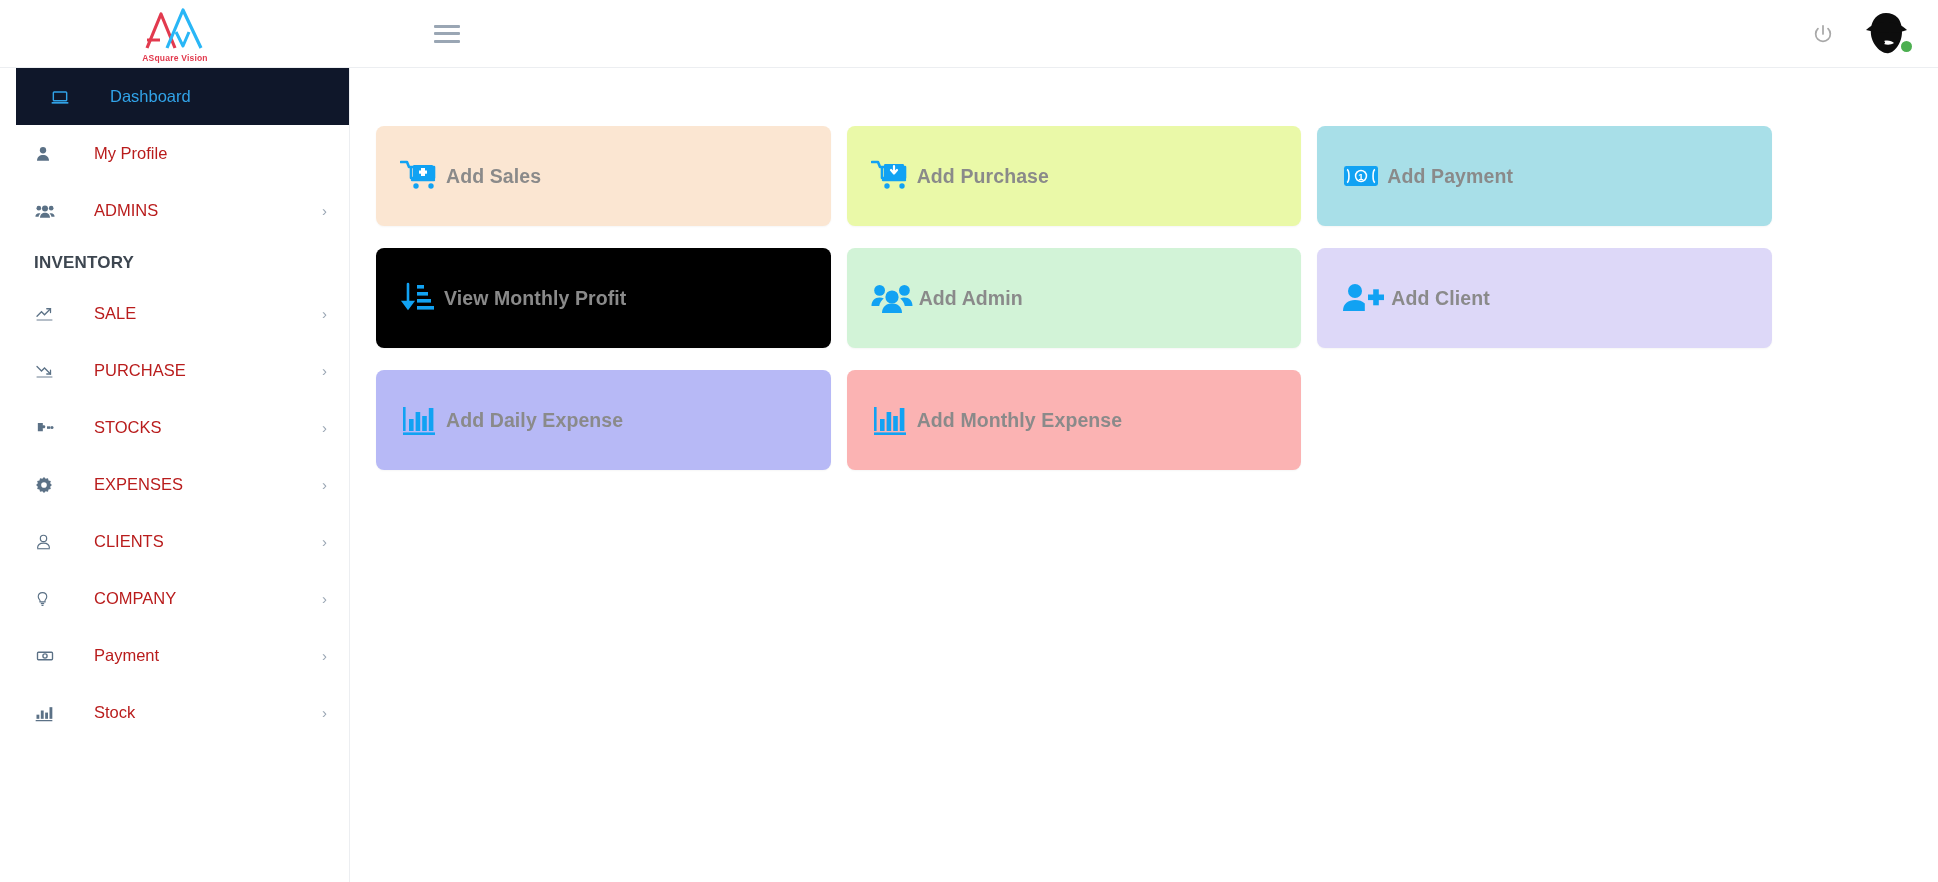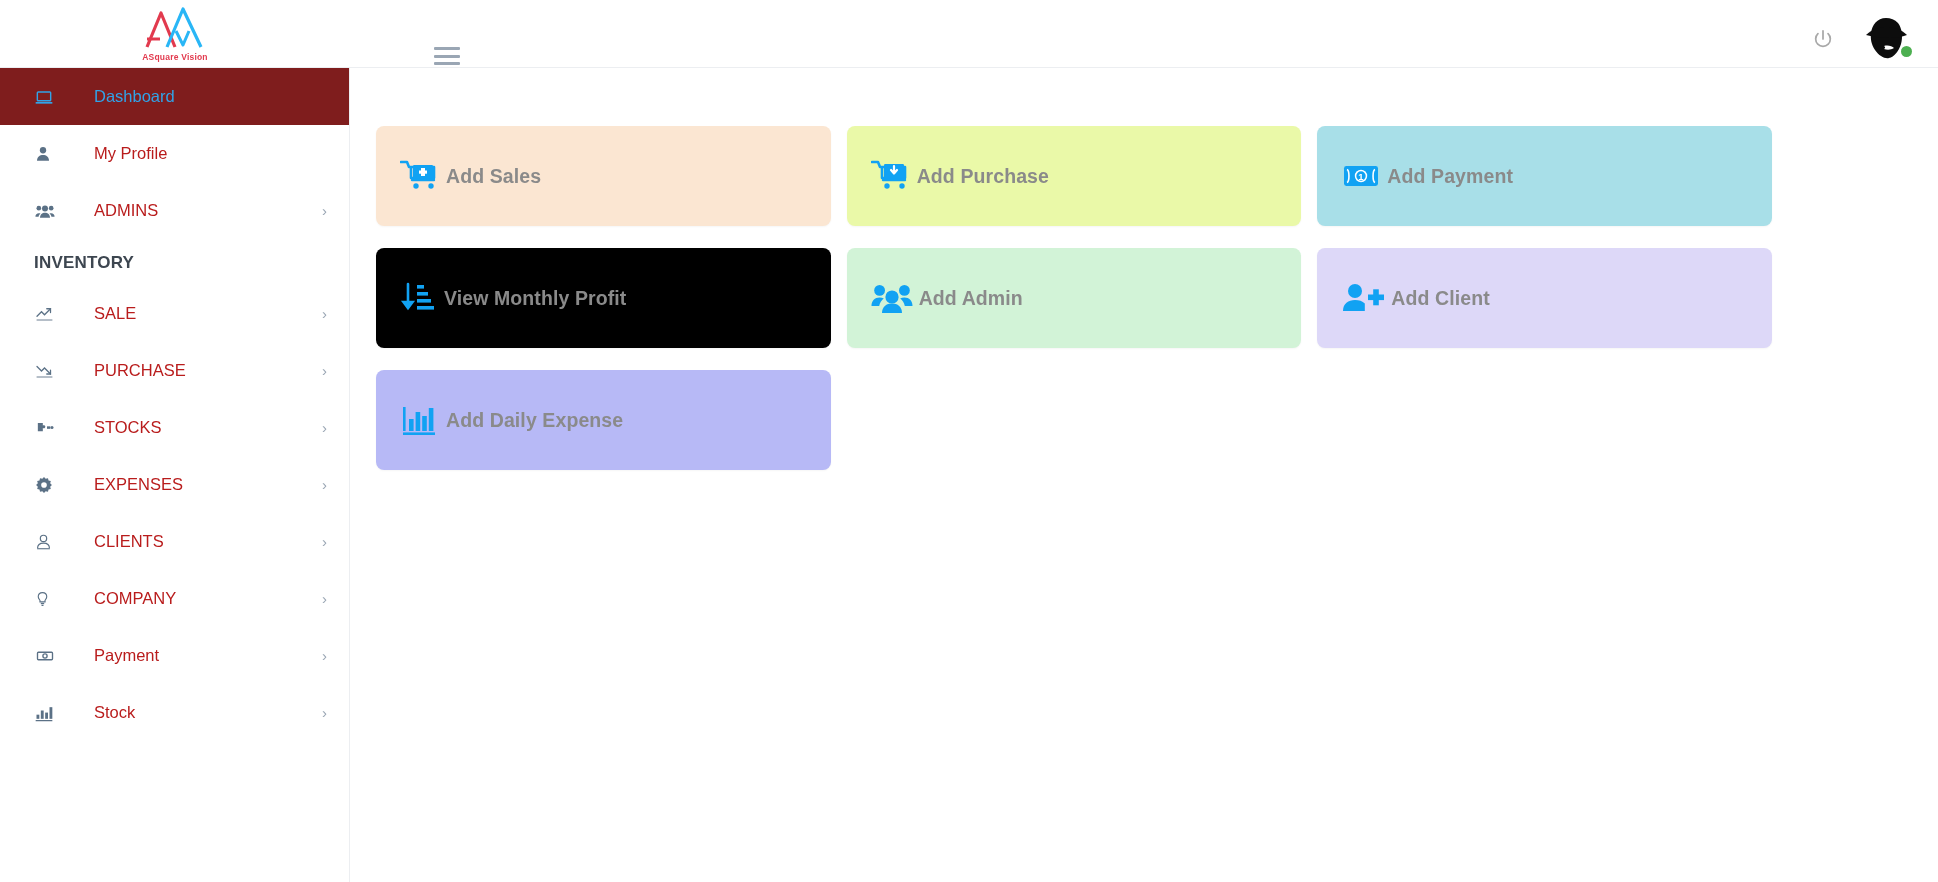--- a/index.html
+++ b/index.html
@@ -12,21 +12,21 @@
   }
   .app { position: relative; width: 1938px; height: 882px; display: flex; flex-direction: column; }
 
   
   .topbar {
     position: relative;
     height: 68px;
     flex: 0 0 68px;
     background: #ffffff;
     display: flex;
-    align-items: flex-end;
+    align-items: center;
     border-bottom: 1px solid #eceef1;
     z-index: 20;
   }
   .brand {
     width: 350px;
     flex: 0 0 350px;
     height: 68px;
     display: flex;
     align-items: center;
     justify-content: center;
@@ -94,21 +94,21 @@
   .nav-item {
     display: flex;
     align-items: center;
     height: 57px;
     padding: 0 22px 0 34px;
     cursor: pointer;
     color: #8896a6;
     font-size: 16.5px;
     position: relative;
   }
-  .nav-item.active { background: #7f1d1d; color: #31a3e8; }
+  .nav-item.active { background: #0f172a; color: #31a3e8; margin-left: 16px; }
   .nav-item.active .nav-label { color: #31a3e8; }
   .nav-icon {
     width: 26px;
     flex: 0 0 26px;
     display: flex;
     align-items: center;
     justify-content: flex-start;
     color: #5b7186;
   }
   .nav-item.active .nav-icon { color: #31a3e8; }
@@ -445,18 +445,31 @@
               <rect x="9" y="16" width="4.6" height="12"></rect>
               <rect x="15.6" y="9" width="4.6" height="19"></rect>
               <rect x="22.2" y="13" width="4.6" height="15"></rect>
               <rect x="28.8" y="5" width="4.6" height="23"></rect>
               <rect x="3" y="29.4" width="32" height="2.6"></rect>
             </svg>
           </span>
           <span class="card-label">Add Daily Expense</span>
         </div>
 
+        <div class="card" style="background:#fbb3b3">
+          <span class="card-icon">
+            <svg width="40" height="34" viewBox="0 0 40 34" fill="#11a2f3">
+              <rect x="3" y="4" width="2.6" height="24"></rect>
+              <rect x="9" y="16" width="4.6" height="12"></rect>
+              <rect x="15.6" y="9" width="4.6" height="19"></rect>
+              <rect x="22.2" y="13" width="4.6" height="15"></rect>
+              <rect x="28.8" y="5" width="4.6" height="23"></rect>
+              <rect x="3" y="29.4" width="32" height="2.6"></rect>
+            </svg>
+          </span>
+          <span class="card-label">Add Monthly Expense</span>
+        </div>
 
       </div>
     </div>
 
   </div>
 </div>
 
 </body></html>

